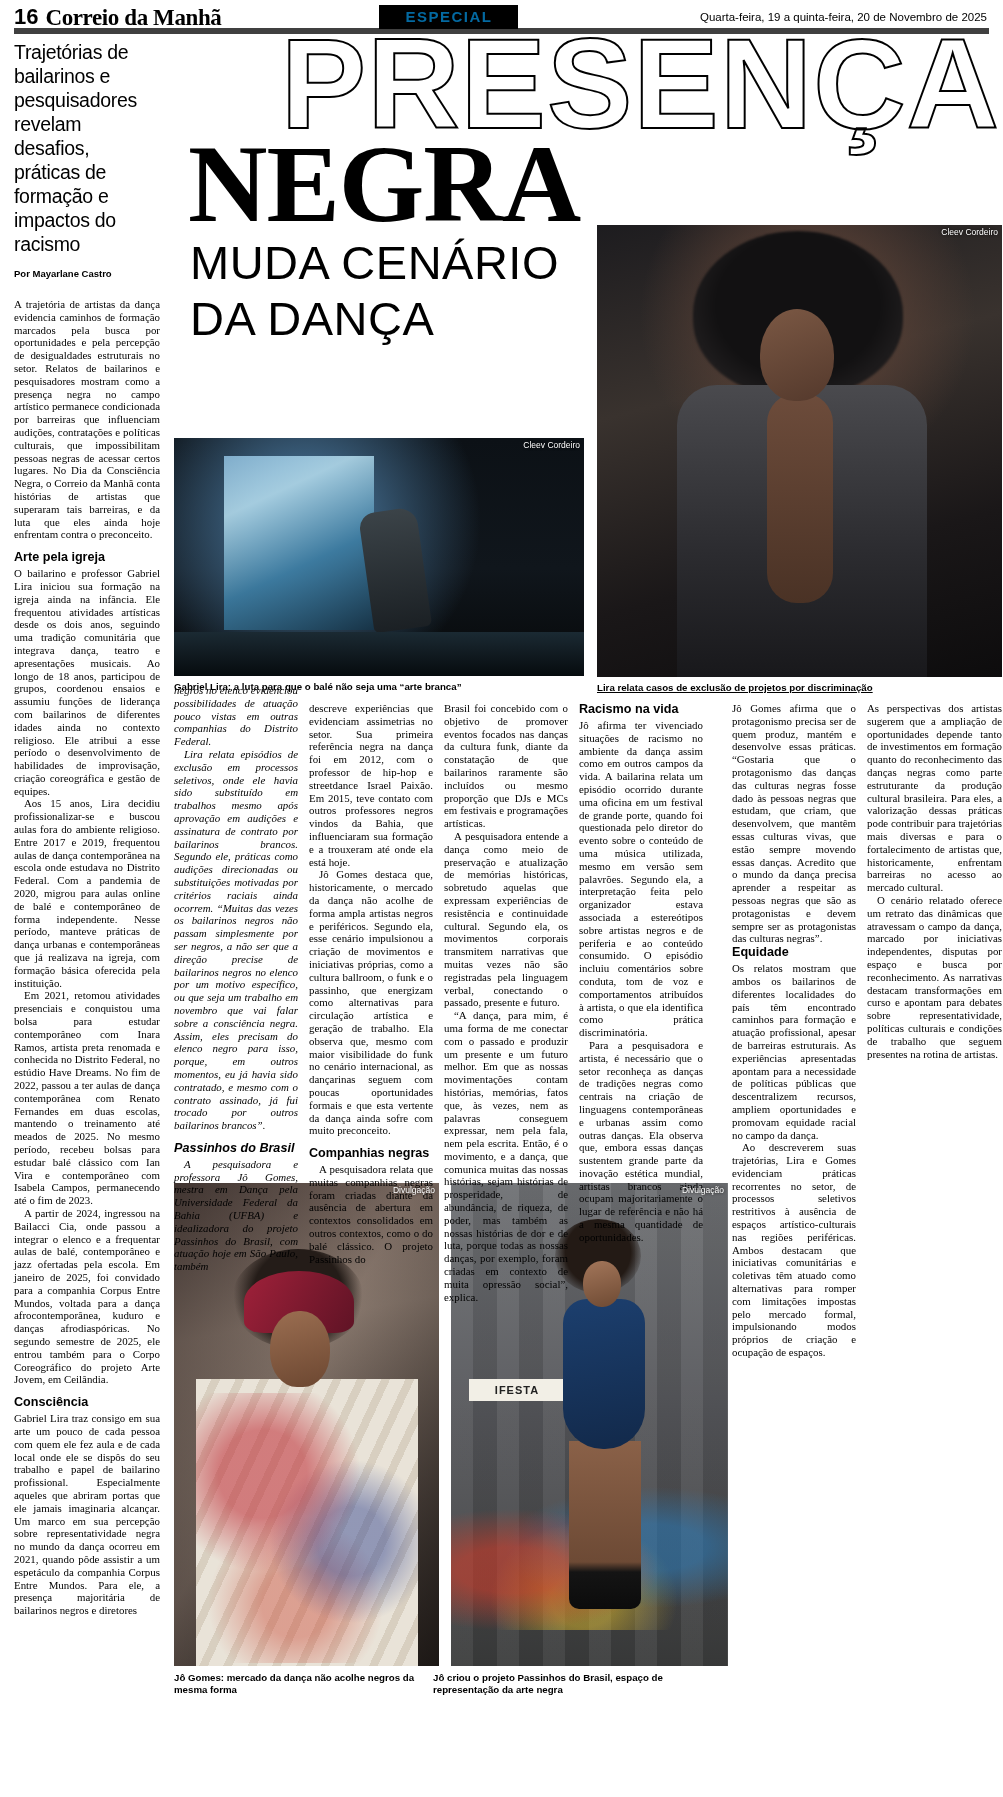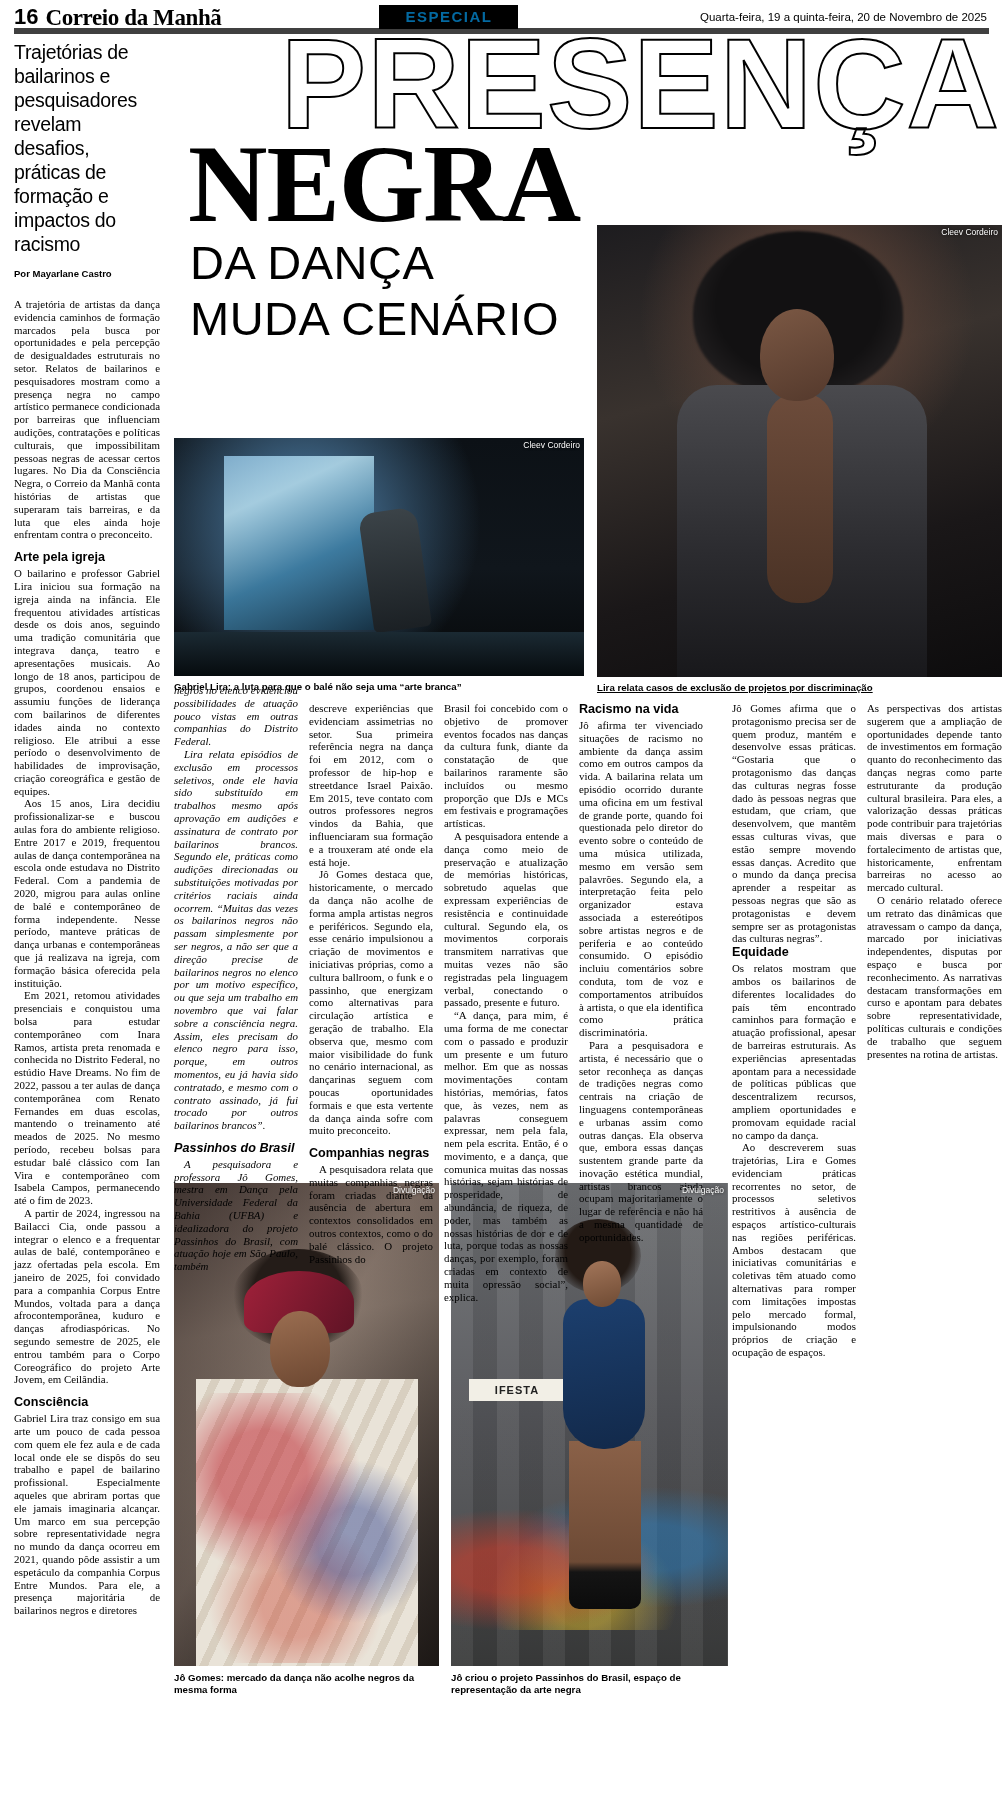--- a/index.html
+++ b/index.html
@@ -336,22 +336,22 @@
   <div class="content">
 
     <div class="left-rail">
       <div class="standfirst">Trajetórias de bailarinos e pesquisadores revelam desafios, práticas de formação e impactos do racismo</div>
       <div class="byline">Por Mayarlane Castro</div>
     </div>
 
     <div class="headline-zone">
       <div class="hl-outline">PRESENÇA</div>
       <div class="hl-solid">NEGRA</div>
+      <div class="hl-light">MUDA CENÁRIO</div>
       <div class="hl-light">DA DANÇA</div>
-      <div class="hl-light">MUDA CENÁRIO</div>
     </div>
 
     <div class="photo p-lira">
       <div class="hair"></div>
       <div class="torso"></div>
       <div class="skin"></div>
       <div class="face"></div>
       <span class="credit">Cleev Cordeiro</span>
     </div>
     <div class="caption" style="left:583px; top:642px; width:405px;text-decoration:underline;">Lira relata casos de exclusão de projetos por discriminação</div>
@@ -378,21 +378,21 @@
     <div class="photo p-jo2">
       <div class="wall"></div>
       <div class="graffiti"></div>
       <div class="sign">IFESTA</div>
       <div class="afro2"></div>
       <div class="legs"></div>
       <div class="body2"></div>
       <div class="face3"></div>
       <span class="credit">Divulgação</span>
     </div>
-    <div class="caption" style="left:437px; top:1632px; width:277px;">Jô criou o projeto Passinhos do Brasil, espaço de representação da arte negra</div>
+    <div class="caption" style="left:419px; top:1632px; width:277px;">Jô criou o projeto Passinhos do Brasil, espaço de representação da arte negra</div>
 
     <div class="cols col-1">
       <p class="noindent">A trajetória de artistas da dança evidencia caminhos de formação marcados pela busca por oportunidades e pela percepção de desigualdades estruturais no setor. Relatos de bailarinos e pesquisadores mostram como a presença negra no campo artístico permanece condicionada por barreiras que influenciam audições, contratações e políticas culturais, que impossibilitam pessoas negras de acessar certos lugares. No Dia da Consciência Negra, o Correio da Manhã conta histórias de artistas que superaram tais barreiras, e da luta que eles ainda hoje enfrentam contra o preconceito.</p>
       <div class="subhead">Arte pela igreja</div>
       <p class="noindent">O bailarino e professor Gabriel Lira iniciou sua formação na igreja ainda na infância. Ele frequentou atividades artísticas desde os dois anos, seguindo uma tradição comunitária que integrava dança, teatro e apresentações musicais. Ao longo de 18 anos, participou de grupos, coordenou ensaios e assumiu funções de liderança com bailarinos de diferentes idades ainda no contexto religioso. Ele atribui a esse período o desenvolvimento de habilidades de improvisação, criação coreográfica e gestão de equipes.</p>
       <p>Aos 15 anos, Lira decidiu profissionalizar-se e buscou aulas fora do ambiente religioso. Entre 2017 e 2019, frequentou aulas de dança contemporânea na escola onde estudava no Distrito Federal. Com a pandemia de 2020, migrou para aulas online de balé e contemporâneo de forma independente. Nesse período, manteve práticas de dança urbanas e contemporâneas que já realizava na igreja, com formação básica oferecida pela instituição.</p>
       <p>Em 2021, retomou atividades presenciais e conquistou uma bolsa para estudar contemporâneo com Inara Ramos, artista preta renomada e conhecida no Distrito Federal, no estúdio Have Dreams. No fim de 2022, passou a ter aulas de dança contemporânea com Renato Fernandes em duas escolas, mantendo o treinamento até meados de 2025. No mesmo período, recebeu bolsas para estudar balé clássico com Ian Vira e contemporâneo com Isabela Campos, permanecendo até o fim de 2023.</p>
       <p>A partir de 2024, ingressou na Bailacci Cia, onde passou a integrar o elenco e a frequentar aulas de balé, contemporâneo e jazz ofertadas pela escola. Em janeiro de 2025, foi convidado para a companhia Corpus Entre Mundos, voltada para a dança afrocontemporânea, kuduro e danças afrodiaspóricas. No segundo semestre de 2025, ele entrou também para o Corpo Coreográfico do projeto Arte Jovem, em Ceilândia.</p>
       <div class="subhead">Consciência</div>
       <p class="noindent">Gabriel Lira traz consigo em sua arte um pouco de cada pessoa com quem ele fez aula e de cada local onde ele se dispôs do seu trabalho e papel de bailarino profissional. Especialmente aqueles que abriram portas que ele jamais imaginaria alcançar. Um marco em sua percepção sobre representatividade negra no mundo da dança ocorreu em 2021, quando pôde assistir a um espetáculo da companhia Corpus Entre Mundos. Para ele, a presença majoritária de bailarinos negros e diretores</p>

